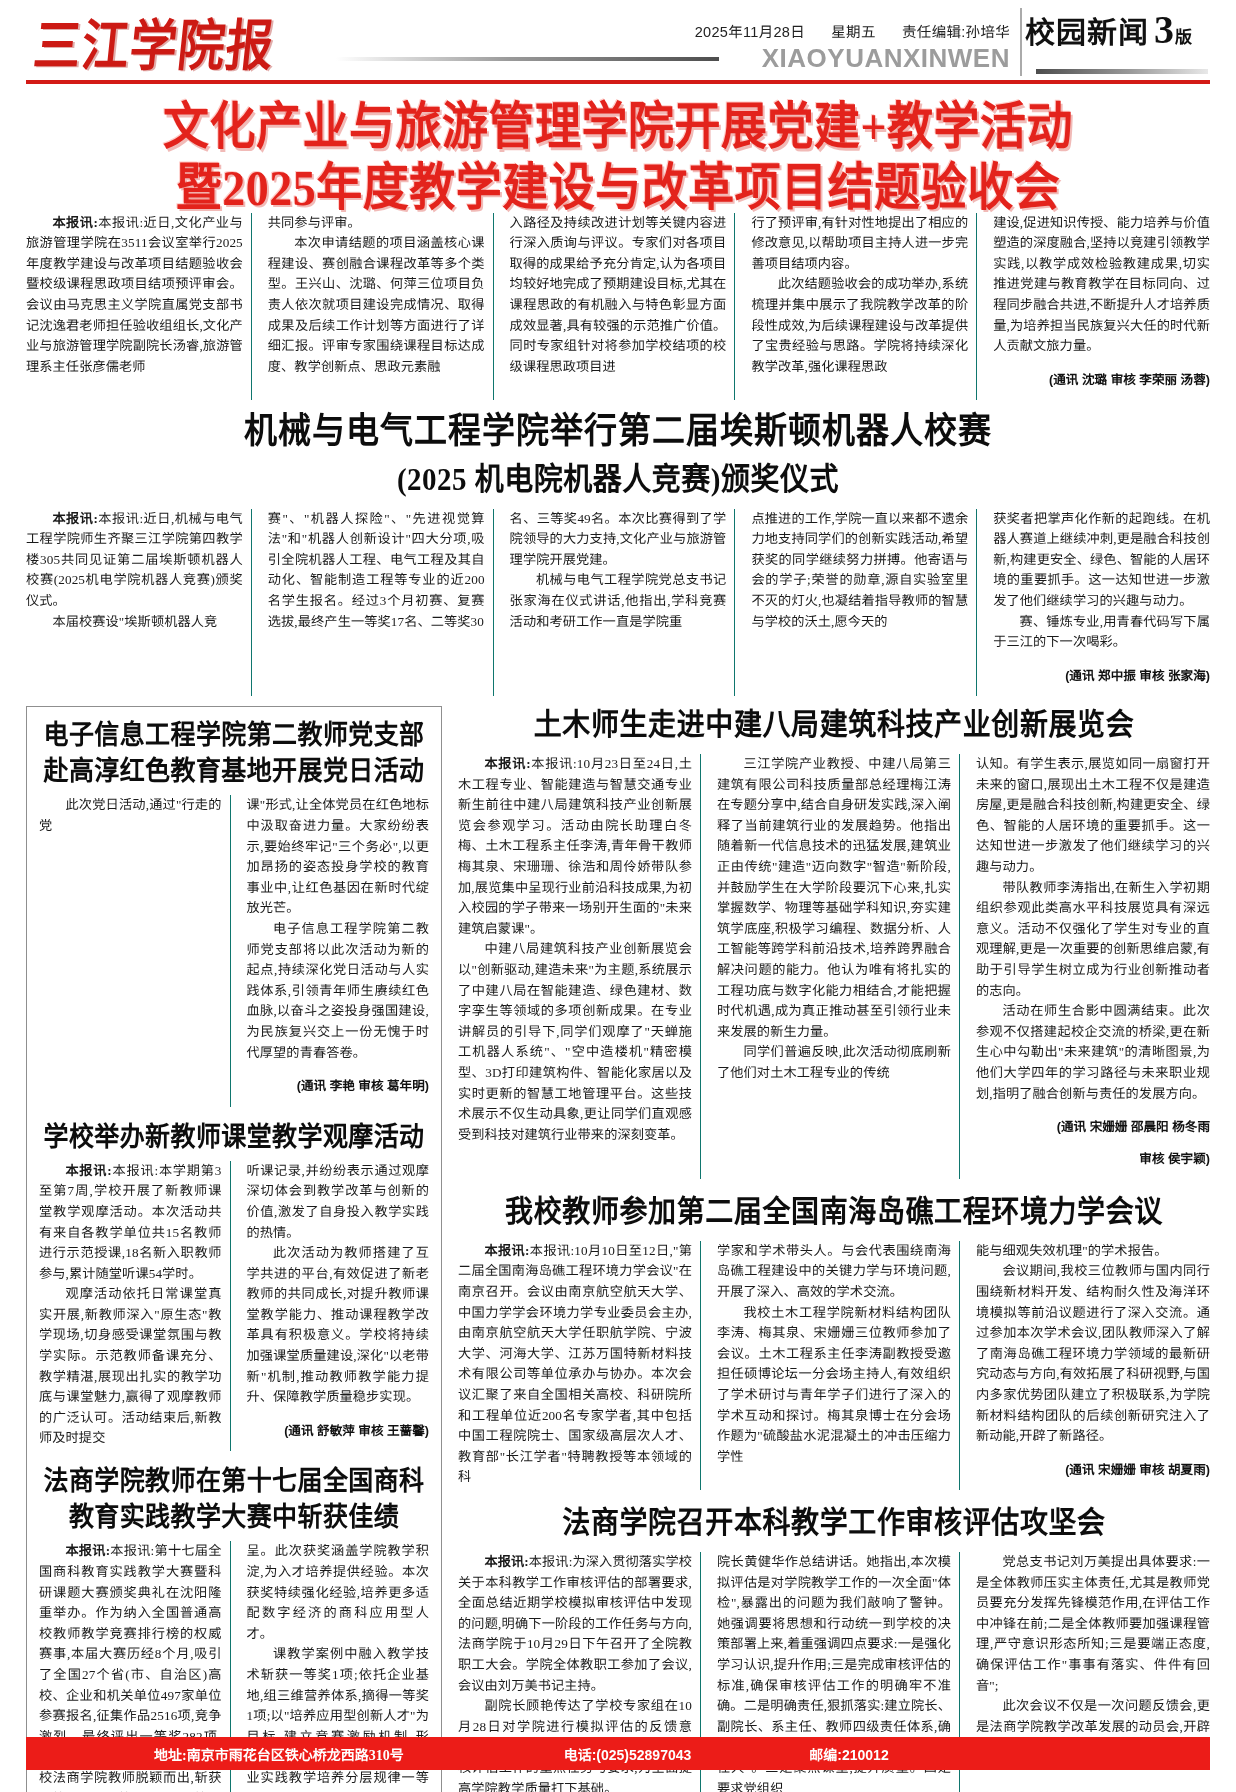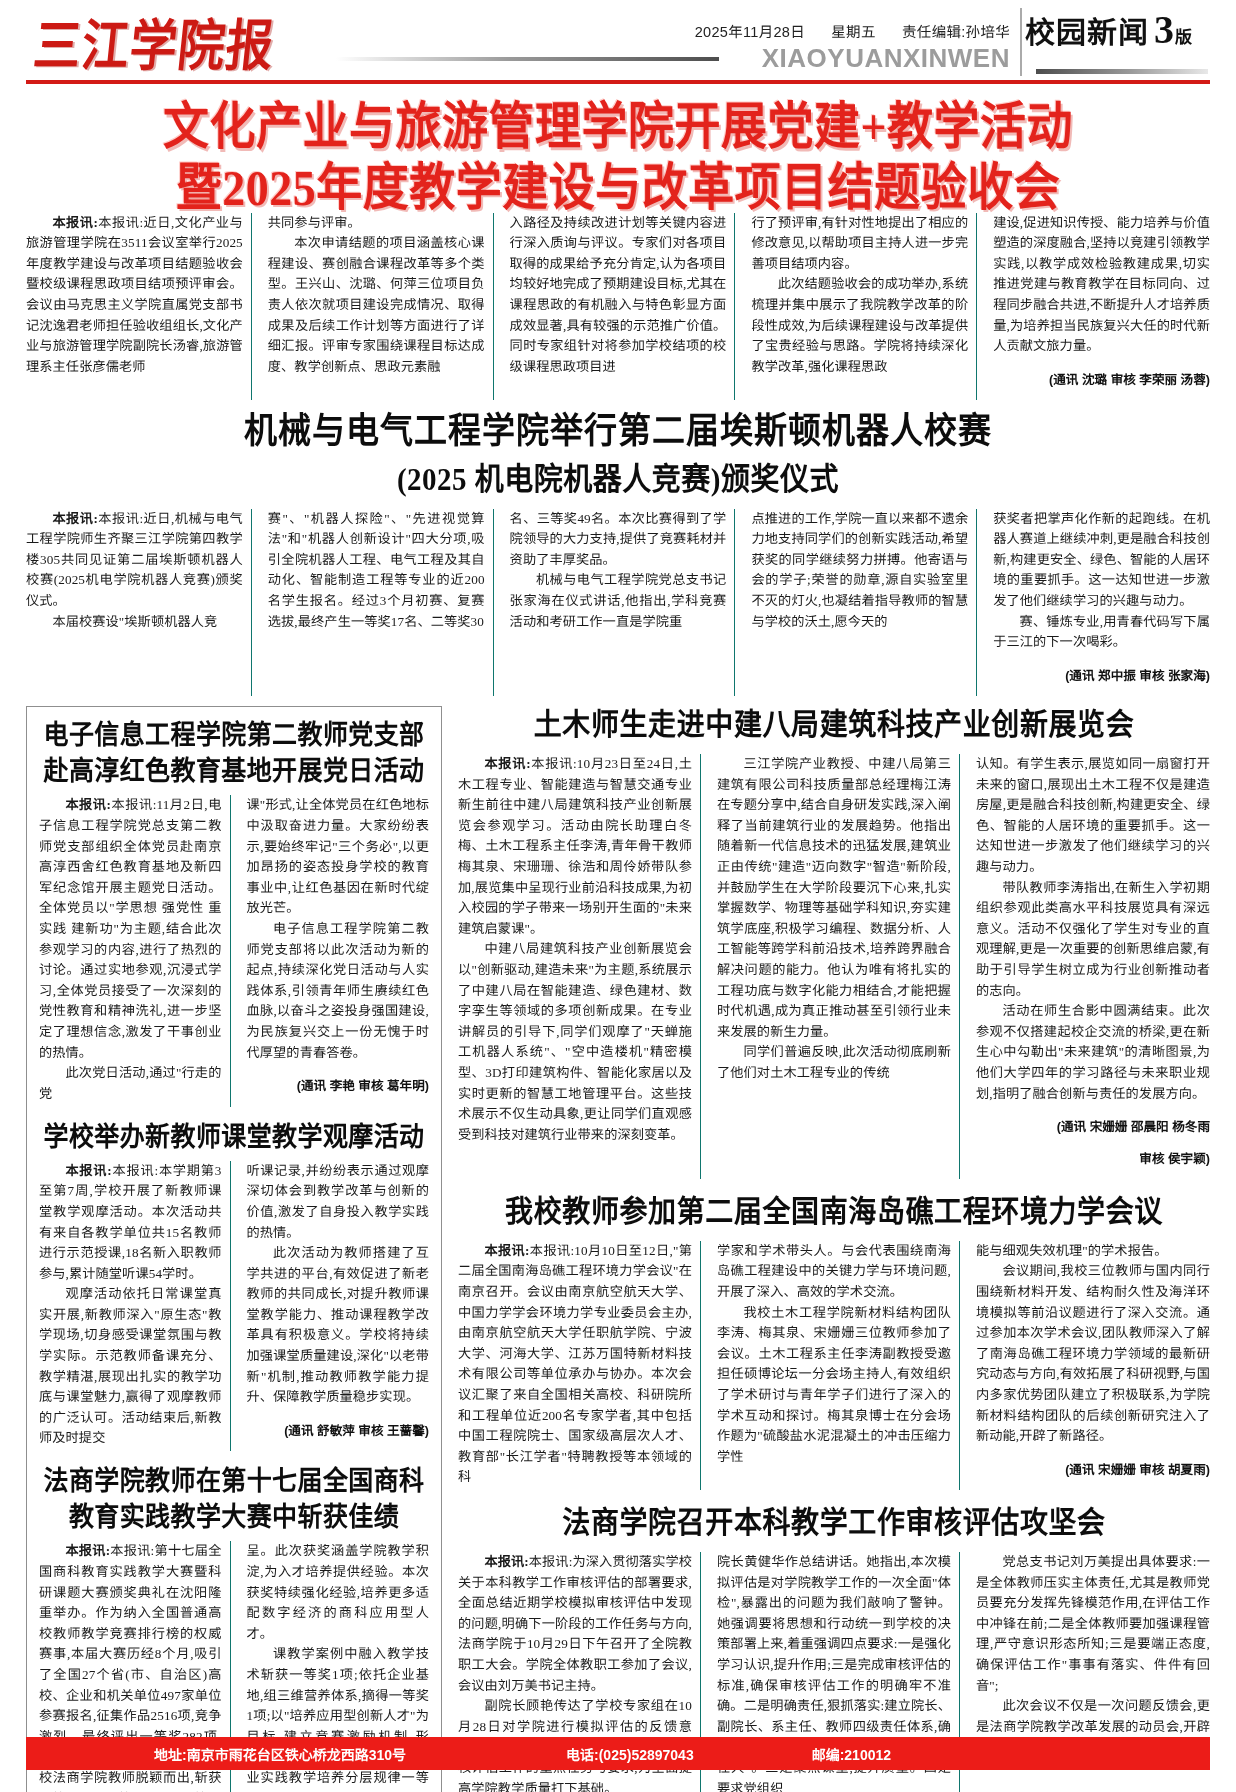--- a/index.html
+++ b/index.html
@@ -149,21 +149,21 @@
   .right-rail { flex: 1 1 auto; }
 
   
   .footer-bar {
     position: absolute; left: 26px; right: 26px; bottom: 22px;
     background: #ec1c18; color: #fff; height: 33px;
     display: flex; align-items: center;
     font-family: "Liberation Sans", sans-serif;
     font-weight: bold; font-size: 14px;
   }
-  .footer-bar .f1 { margin-left: 128px; }
+  .footer-bar .f1 { margin-left: 128px; font-family: Liberation Serif, serif; }
   .footer-bar .f2 { margin-left: 160px; }
   .footer-bar .f3 { margin-left: 118px; }
 </style>
 </head>
 <body>
 
 <div class="page">
 
   <div class="masthead">
     <div class="logo-wrap">
@@ -223,21 +223,21 @@
 
   <div class="cols">
     <div class="col">
       <p class="bd"><span class="lede">本报讯:</span><span>本报讯:近日,机械与电气工程学院师生齐聚三江学院第四教学楼305共同见证第二届埃斯顿机器人校赛(2025机电学院机器人竞赛)颁奖仪式。</span></p>
       <p class="bd">本届校赛设"埃斯顿机器人竞</p>
     </div>
     <div class="col divided">
       <p class="bd noind">赛"、"机器人探险"、"先进视觉算法"和"机器人创新设计"四大分项,吸引全院机器人工程、电气工程及其自动化、智能制造工程等专业的近200名学生报名。经过3个月初赛、复赛选拔,最终产生一等奖17名、二等奖30</p>
     </div>
     <div class="col divided">
-      <p class="bd noind">名、三等奖49名。本次比赛得到了学院领导的大力支持,提供了竞赛耗材并资助了丰厚奖品。</p>
+      <p class="bd noind">名、三等奖49名。本次比赛得到了学院领导的大力支持,文化产业与旅游管理学院开展党建。</p>
       <p class="bd">机械与电气工程学院党总支书记张家海在仪式讲话,他指出,学科竞赛活动和考研工作一直是学院重</p>
     </div>
     <div class="col divided">
       <p class="bd noind">点推进的工作,学院一直以来都不遗余力地支持同学们的创新实践活动,希望获奖的同学继续努力拼搏。他寄语与会的学子;荣誉的勋章,源自实验室里不灭的灯火,也凝结着指导教师的智慧与学校的沃土,愿今天的</p>
     </div>
     <div class="col divided">
       <p class="bd noind">获奖者把掌声化作新的起跑线。在机器人赛道上继续冲刺,更是融合科技创新,构建更安全、绿色、智能的人居环境的重要抓手。这一达知世进一步激发了他们继续学习的兴趣与动力。</p>
       <p class="bd">赛、锤炼专业,用青春代码写下属于三江的下一次喝彩。</p>
       <p class="byline">(通讯 郑中振 审核 张家海)</p>
     </div>
@@ -247,21 +247,20 @@
 
     <div class="left-rail">
 
       <div class="box">
         <div class="head-blk h-md">电子信息工程学院第二教师党支部</div>
         <div class="spacer6"></div>
         <div class="head-blk h-md">赴高淳红色教育基地开展党日活动</div>
         <div class="spacer10"></div>
         <div class="cols">
           <div class="col">
-            <p class="bd"><span class="lede">本报讯:</span><span>本报讯:11月2日,电子信息工程学院党总支第二教师党支部组织全体党员赴南京高淳西舍红色教育基地及新四军纪念馆开展主题党日活动。全体党员以"学思想 强党性 重实践 建新功"为主题,结合此次参观学习的内容,进行了热烈的讨论。通过实地参观,沉浸式学习,全体党员接受了一次深刻的党性教育和精神洗礼,进一步坚定了理想信念,激发了干事创业的热情。</span></p>
             <p class="bd">此次党日活动,通过"行走的党</p>
           </div>
           <div class="col divided">
             <p class="bd noind">课"形式,让全体党员在红色地标中汲取奋进力量。大家纷纷表示,要始终牢记"三个务必",以更加昂扬的姿态投身学校的教育事业中,让红色基因在新时代绽放光芒。</p>
             <p class="bd">电子信息工程学院第二教师党支部将以此次活动为新的起点,持续深化党日活动与人实践体系,引领青年师生赓续红色血脉,以奋斗之姿投身强国建设,为民族复兴交上一份无愧于时代厚望的青春答卷。</p>
             <p class="byline">(通讯 李艳 审核 葛年明)</p>
           </div>
         </div>
 
         <div class="spacer14"></div>

